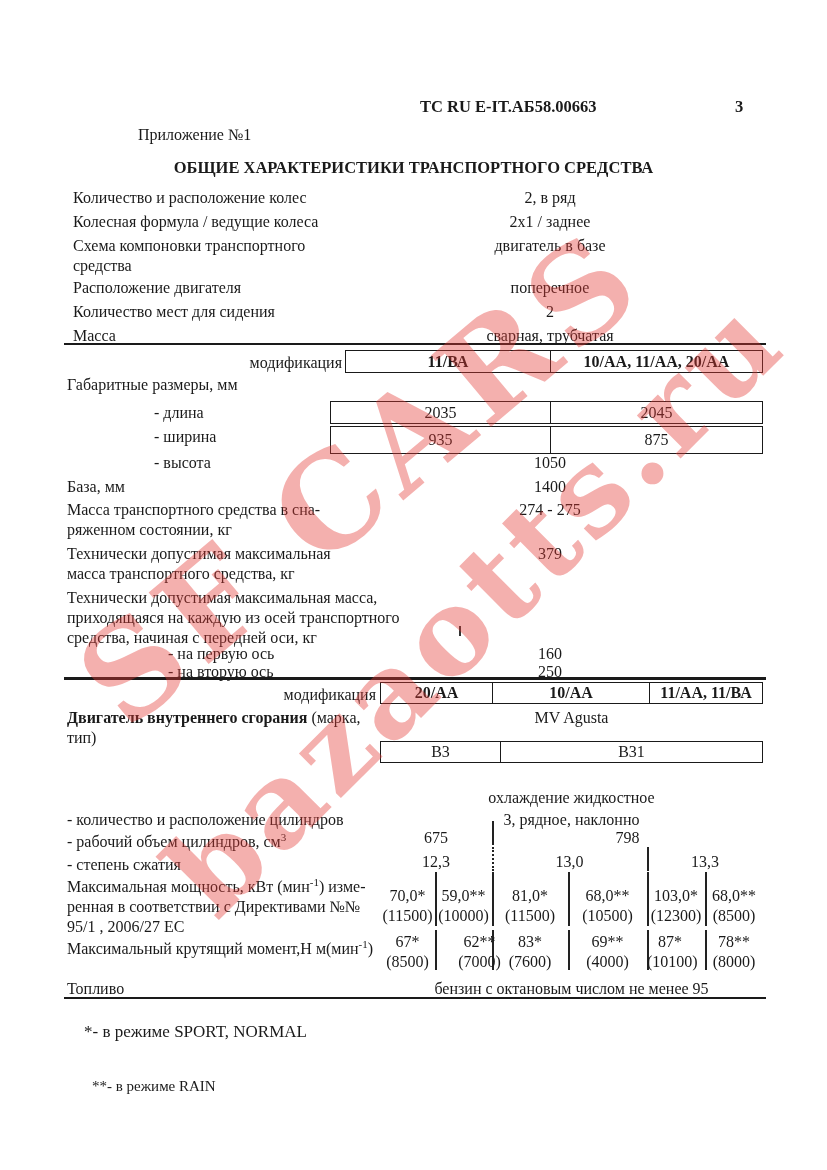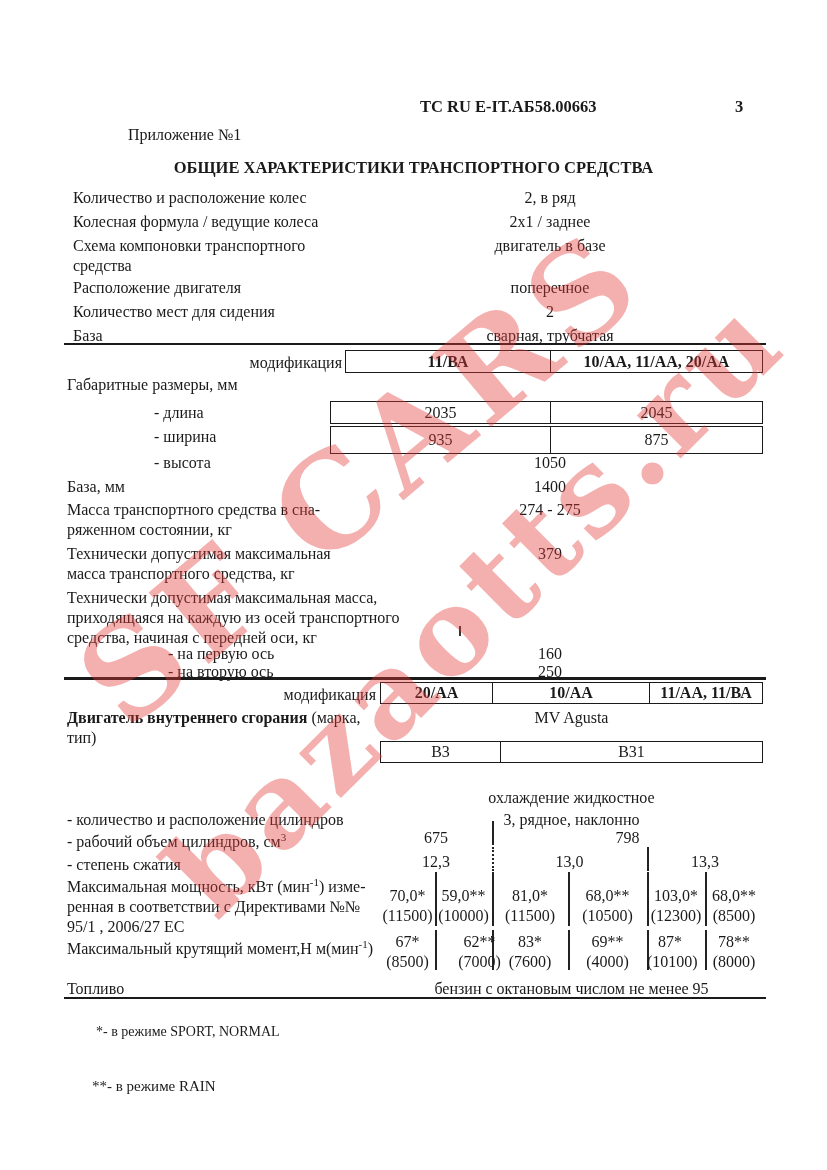--- a/index.html
+++ b/index.html
@@ -26,41 +26,41 @@
 
 <div class="page">
 
   <div class="wm" style="left:-20px;top:468px;width:760px;text-align:center;font-size:128px;letter-spacing:8px;transform:rotate(-40deg);">SF CARS</div>
   <div class="wm" style="left:-5px;top:596px;width:960px;text-align:center;font-size:118px;letter-spacing:6px;transform:rotate(-45deg);">bazaotts.ru</div>
 
   <div class="content">
 
     <div class="abs b" style="left:420px;top:97px;font-size:16.5px;">ТС RU Е-IT.АБ58.00663</div>
     <div class="abs b" style="left:735px;top:97px;font-size:16.5px;">3</div>
-    <div class="abs" style="left:128px;top:125px;text-align:center;">Приложение №1</div>
+    <div class="abs" style="left:138px;top:125px;text-align:center;">Приложение №1</div>
 
     <div class="abs b ctr" style="left:0;top:158px;width:827px;font-size:16.5px;">ОБЩИЕ ХАРАКТЕРИСТИКИ ТРАНСПОРТНОГО СРЕДСТВА</div>
 
     <div class="abs" style="left:73px;top:188px;">Количество и расположение колес</div>
     <div class="abs ctr" style="left:330px;top:188px;width:440px;">2, в ряд</div>
 
     <div class="abs" style="left:73px;top:212px;">Колесная формула / ведущие колеса</div>
     <div class="abs ctr" style="left:330px;top:212px;width:440px;">2х1 / заднее</div>
 
     <div class="abs" style="left:73px;top:236px;">Схема компоновки транспортного</div>
     <div class="abs" style="left:73px;top:256px;">средства</div>
     <div class="abs ctr" style="left:330px;top:236px;width:440px;">двигатель в базе</div>
 
     <div class="abs" style="left:73px;top:278px;">Расположение двигателя</div>
     <div class="abs ctr" style="left:330px;top:278px;width:440px;">поперечное</div>
 
     <div class="abs" style="left:73px;top:302px;">Количество мест для сидения</div>
     <div class="abs ctr" style="left:330px;top:302px;width:440px;">2</div>
 
-    <div class="abs" style="left:73px;top:326px;">База</div>
+    <div class="abs" style="left:73px;top:326px;">Масса</div>
     <div class="abs ctr" style="left:330px;top:326px;width:440px;">сварная, трубчатая</div>
 
     <div class="rule" style="top:343px;height:2px;"></div>
 
     <div class="abs rt" style="left:210px;top:353px;width:132px;">модификация</div>
     <div class="box" style="left:345px;top:350px;width:418px;height:23px;">
       <div class="cell b" style="width:204px;">11/ВА</div>
       <div class="cell b" style="flex:1;">10/АА, 11/АА, 20/АА</div>
     </div>
 
@@ -204,17 +204,17 @@
     <div class="pcol" style="left:705px;top:932px;width:58px;">
         <div>78**</div>
         <div>(8000)</div>
       </div>
 
     <div class="abs" style="left:67px;top:979px;">Топливо</div>
     <div class="abs ctr" style="left:380px;top:979px;width:383px;">бензин с октановым числом не менее 95</div>
 
     <div class="rule" style="top:997px;height:2px;"></div>
 
-    <div class="abs" style="left:96px;top:1022px;font-size:14px;">*- в режиме SPORT, NORMAL</div>
+    <div class="abs" style="left:84px;top:1022px;font-size:17px;">*- в режиме SPORT, NORMAL</div>
     <div class="abs" style="left:92px;top:1076px;font-size:15px;">**- в режиме RAIN</div>
 
   </div>
 </div>
 
 </body></html>

